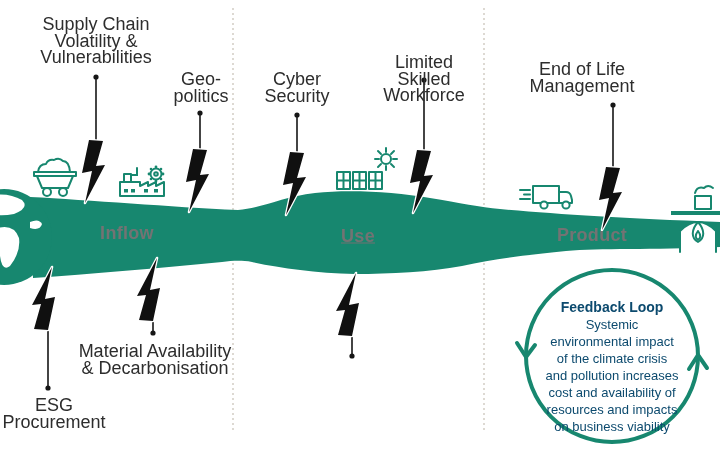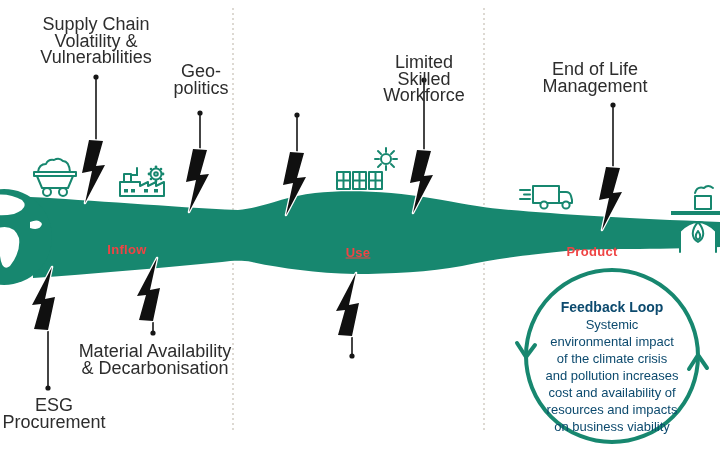--- a/index.html
+++ b/index.html
@@ -6,22 +6,22 @@
   .canvas{
     position:relative;width:720px;height:451px;background:#ffffff;overflow:hidden;
     font-family:"Liberation Sans",sans-serif;
   }
   .canvas svg{position:absolute;left:0;top:0;}
   .risk-label{
     position:absolute;transform:translateX(-50%);text-align:center;
     white-space:pre-line;font-size:18px;line-height:16.5px;color:#2d2d2d;
   }
   .stage-label{
-    position:absolute;transform:translate(-50%,-50%);color:#ef4444;
-    font-weight:700;font-size:13px;letter-spacing:.3px;margin-top:16px;
+    position:absolute;transform:translate(-50%,-50%);color:#737373;
+    font-weight:700;font-size:18px;letter-spacing:.3px;
   }
   .loop-text{
     position:absolute;left:612px;top:299px;width:176px;transform:translateX(-50%);
     text-align:center;color:#0c4a6e;
   }
   .loop-title{font-weight:700;font-size:14px;line-height:17px;}
   .loop-desc{font-size:13px;line-height:17px;white-space:pre-line;}
   .cline{stroke:#161616;stroke-width:1.6;}
   .cdot{fill:#161616;}
   .bolt{fill:#101010;stroke:#ffffff;stroke-width:2.6;stroke-linejoin:round;paint-order:stroke;}
@@ -202,26 +202,28 @@
     </g>
   </svg>
 
   <div class="stage-label" style="left:127px;top:233px;">Inflow</div>
   <div class="stage-label" style="left:358px;top:236px;text-decoration:underline;">Use</div>
   <div class="stage-label" style="left:592px;top:235px;">Product</div>
 
   <div class="risk-label" style="left:96px;top:16px;">Supply Chain
 Volatility &amp;
 Vulnerabilities</div>
-  <div class="risk-label" style="left:201px;top:63px;">Geo-
+  <div class="risk-label" style="left:201px;top:71px;">Geo-
 politics</div>
+  <div class="risk-label" style="left:297px;top:71px;">Cyber
+Security</div>
   <div class="risk-label" style="left:424px;top:21px;margin-top:33px;">Limited
 Skilled
 Workforce</div>
-  <div class="risk-label" style="left:595px;top:61px;">End of Life
+  <div class="risk-label" style="left:582px;top:61px;">End of Life
 Management</div>
   <div class="risk-label" style="left:155px;top:343px;">Material Availability
 &amp; Decarbonisation</div>
   <div class="risk-label" style="left:54px;top:397px;">ESG
 Procurement</div>
 
   <div class="loop-text">
     <div class="loop-title">Feedback Loop</div>
     <div class="loop-desc">Systemic
 environmental impact

